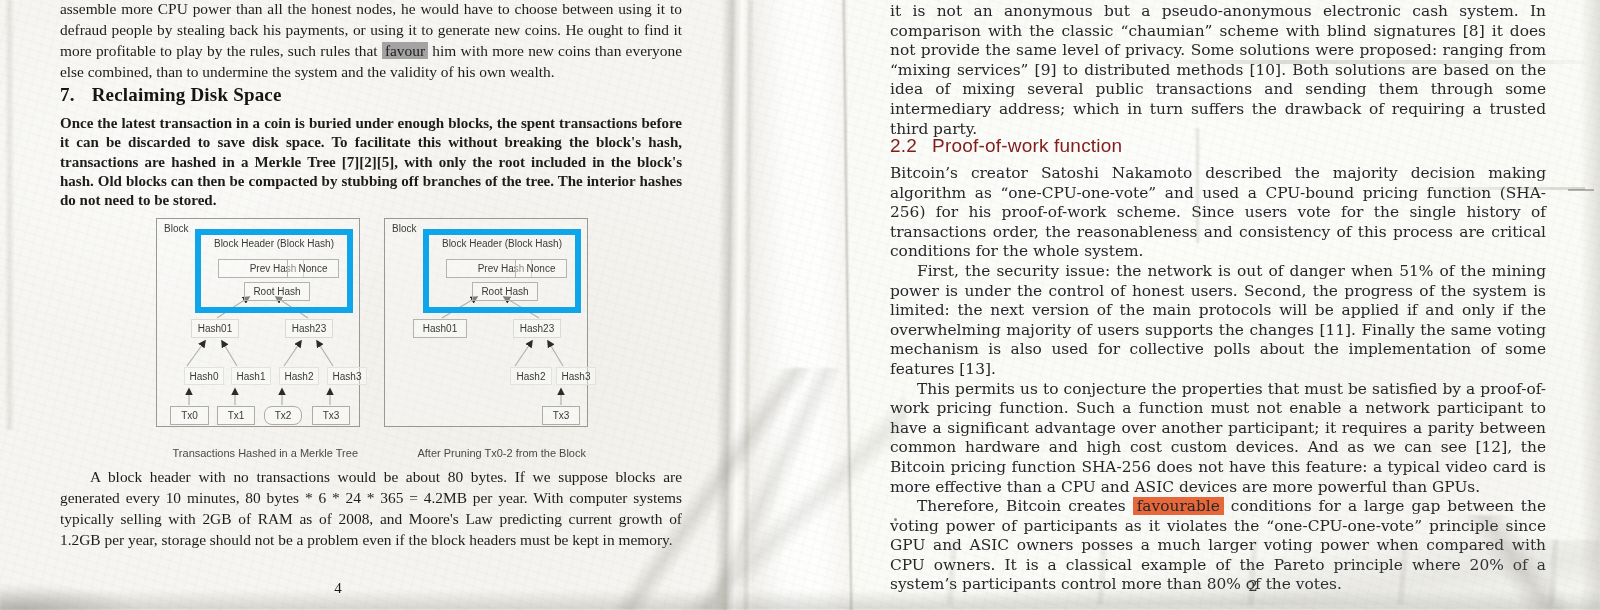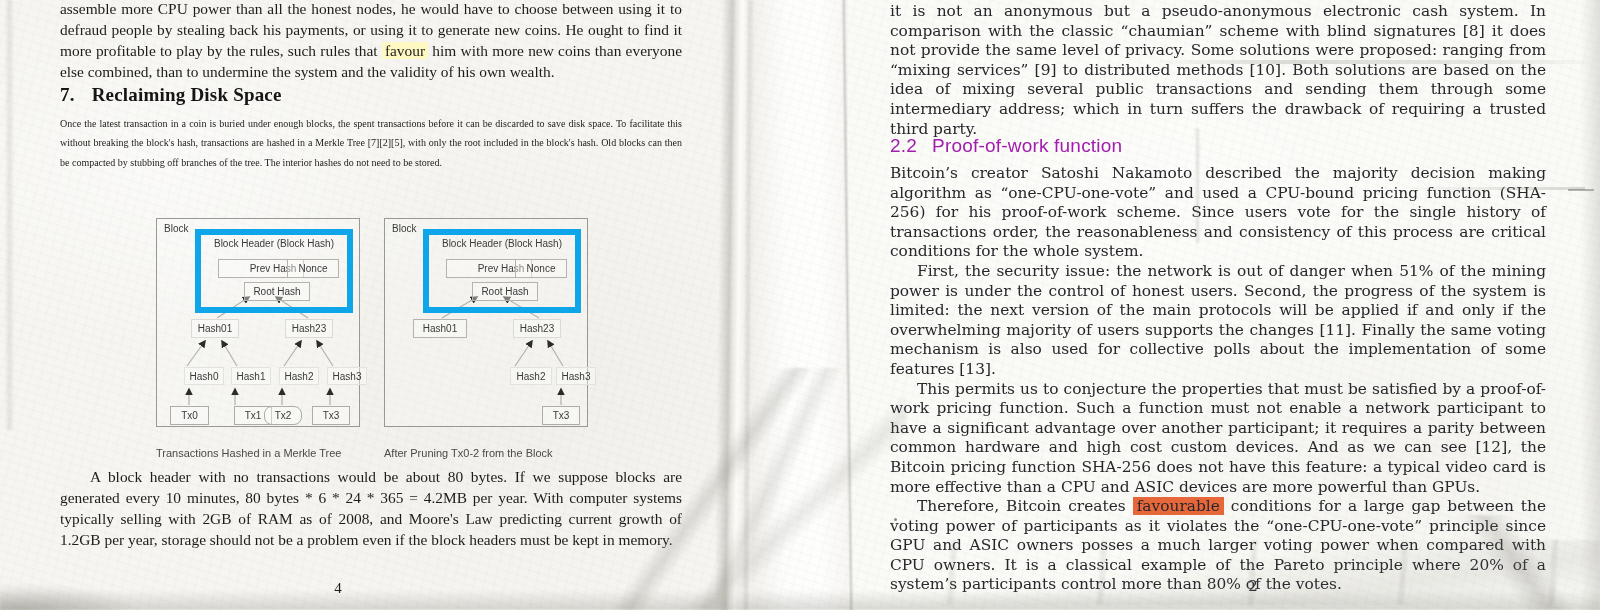--- a/index.html
+++ b/index.html
@@ -33,26 +33,26 @@
       repeating-linear-gradient(17deg, rgba(158,156,148,0.035) 0 2px, transparent 2px 8px),
       repeating-linear-gradient(104deg, rgba(158,156,148,0.03) 0 2px, transparent 2px 10px);
   }
   
   .lp-text{position:absolute;left:60px;width:622px;color:#1d1c1a;
     font-size:15.4px;line-height:21px;text-align:justify;margin:0;}
   .lp-para-top{top:-2px;}
   .lp-heading{position:absolute;left:60px;top:84px;color:#161513;
     font-size:19px;font-weight:bold;letter-spacing:0.2px;}
   .lp-heading .hnum{display:inline-block;margin-right:17px;}
-  .lp-para1{top:114px;font-size:10px;line-height:19.3px;}
+  .lp-para1{top:114px;font-size:15px;line-height:19.3px;font-weight:bold;}
   .lp-para2{top:466px;line-height:21px;}
   .lp-para2 .indent{display:inline-block;width:30px;}
   .lp-pagenum{position:absolute;left:60px;top:580px;width:556px;text-align:center;
     color:#1d1c1a;font-size:15px;}
-  .hl-left{background:#fef9c3;padding:0 3px;}
+  .hl-left{background:#a3a3a3;padding:0 3px;}
   .hl-right{background:#e6673a;padding:0 4px;}
   
   .diagram{position:absolute;width:202px;height:207px;border:1px solid #9a9892;
     font-family:"Liberation Sans",sans-serif;color:#3a3a38;background:rgba(252,252,250,0.25);}
   .d1{left:156px;top:218px;}
   .d2{left:384px;top:218px;}
   .dsvg{position:absolute;left:0;top:0;}
   .dlabel{position:absolute;font-size:10px;white-space:nowrap;}
   .d-block-label{left:7px;top:4px;}
   .d-header{position:absolute;left:38px;top:10px;width:146px;height:72px;border:6px solid #0ea5e9;}
@@ -66,36 +66,36 @@
   .d-hash01{border-color:#dcdad4;}
   .d-hash23{left:128px;top:100px;width:46px;height:17px;border-color:#dcdad4;}
   .d-hashleaf{top:148px;height:16px;border-color:#e4e2dc;margin-left:15px;}
   .d-hash0{left:12px;width:38px;}
   .d-hash1{left:59px;width:38px;}
   .d-hash2{left:107px;width:38px;}
   .d-hash3{left:155px;width:38px;}
   .d-tx{top:187px;height:17px;border-color:#aFادb;}
   .d-tx{border-color:#aeaca6;}
   .d-tx0{left:13px;width:37px;}
-  .d-tx1{left:77px;width:36px;}
+  .d-tx1{left:60px;width:36px;}
   .d-tx2{left:107px;width:36px;border-radius:8px;}
   .d-tx3{left:155px;width:36px;}
   .d2 .d-hash01{left:28px;width:52px;border-color:#b5b3ad;}
   .d2 .d-hash2{left:110px;width:40px;}
   .d2 .d-hash3{left:156px;width:38px;}
   .d2 .d-tx3{left:157px;width:36px;}
-  .d-caption{position:absolute;top:447px;width:202px;text-align:left;
+  .d-caption{position:absolute;top:447px;width:202px;text-align:right;
     font-family:"Liberation Sans",sans-serif;font-size:11px;color:#4a4a48;}
   .d-cap1{left:156px;}
   .d-cap2{left:384px;}
   
   .rp-text{position:absolute;left:890px;width:656px;color:#27262b;
     font-family:"DejaVu Serif",serif;font-size:15.4px;line-height:19.6px;text-align:justify;margin:0;}
   .rp-para-top{top:2px;}
-  .rp-heading{position:absolute;left:890px;top:135px;color:#a21caf;
+  .rp-heading{position:absolute;left:890px;top:135px;color:#7f1d1d;
     font-family:"Liberation Sans",sans-serif;font-size:19px;font-weight:500;letter-spacing:0.2px;}
   .rp-heading .hnum{display:inline-block;margin-right:15px;}
   .rp-col{position:absolute;left:890px;top:164px;width:656px;}
   .rp-col p{margin:0;color:#27262b;font-family:"DejaVu Serif",serif;
     font-size:15.4px;line-height:19.6px;text-align:justify;}
   .rp-col p.ind{text-indent:27px;}
   .rp-pagenum{position:absolute;left:890px;top:577px;width:726px;text-align:center;
     color:#27262b;font-family:"DejaVu Serif",serif;font-size:15px;}
   .stray-dot{position:absolute;left:894px;top:518px;width:3px;height:3px;border-radius:50%;
     background:#8a8884;}

